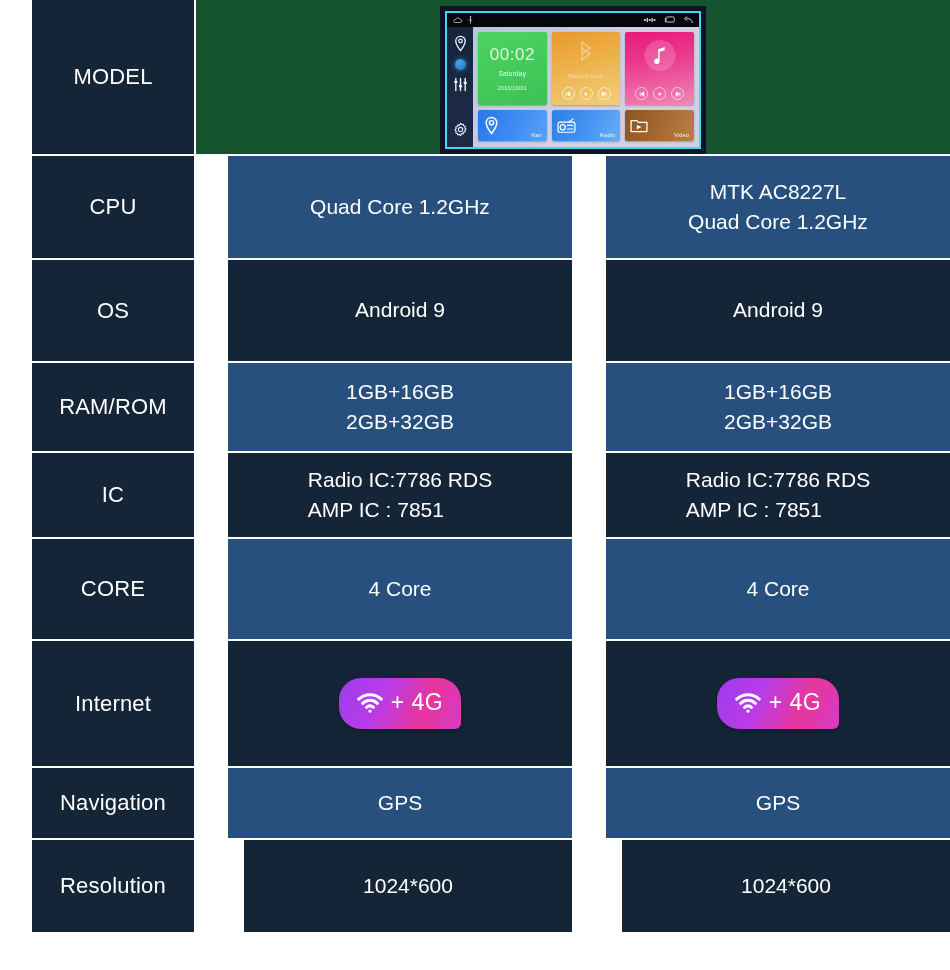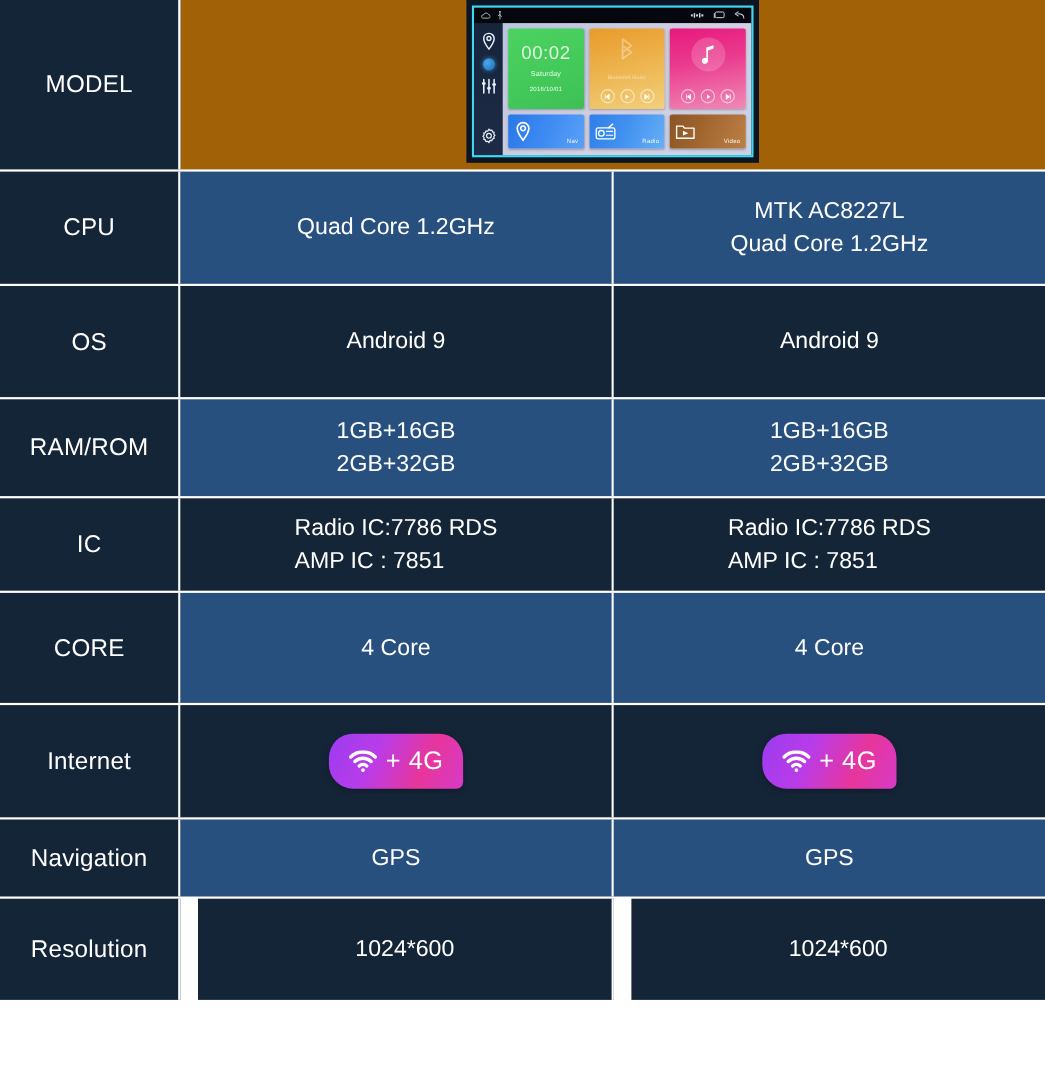--- a/index.html
+++ b/index.html
@@ -34,20 +34,21 @@
 
   .cell {
     box-sizing: border-box;
     display: flex;
     align-items: center;
     justify-content: center;
     color: #ffffff;
     text-align: center;
     overflow: hidden;
     position: relative;
+    margin-left: 32px;
   }
 
   .cell-label {
     width: 164px;
     flex: 0 0 164px;
     background: #152538;
     border-right: 2px solid #ffffff;
     font-size: 22px;
     letter-spacing: 0.2px;
   }
@@ -59,23 +60,23 @@
     line-height: 1.45;
   }
   .cell-val.first { border-right: 2px solid #ffffff; }
 
   .row-alt .cell-val { background: #28507f; }
 
   
   .row-model { height: 156px; }
   .model-media {
     flex: 1 1 0;
-    background: #a16207;
-    display: flex;
-    align-items: flex-start;
+    background: #14532d;
+    display: flex;
+    align-items: flex-end;
     justify-content: center;
     box-sizing: border-box;
   }
 
   
   .stereo {
     position: relative;
     width: 266px;
     height: 148px;
     background: #0c1524;
@@ -457,21 +458,21 @@
       </div>
     </div>
   </div>
 
   <div class="spec-row row-alt" style="height:102px">
     <div class="cell cell-label">CORE</div>
     <div class="cell cell-val first">4 Core</div>
     <div class="cell cell-val">4 Core</div>
   </div>
 
-  <div class="spec-row" style="height:104px">
+  <div class="spec-row" style="height:127px">
     <div class="cell cell-label">Internet</div>
     <div class="cell cell-val first">
       <span class="net-badge">
         <span class="wifi-wrap">
           <svg width="26" height="20" viewBox="0 0 26 20">
             <path d="M1.8 6.2C4.8 3.3 8.7 1.7 13 1.7s8.2 1.6 11.2 4.5" fill="none" stroke="#ffffff" stroke-width="3.1" stroke-linecap="round"></path>
             <path d="M5.6 10.3C7.6 8.4 10.2 7.3 13 7.3s5.4 1.1 7.4 3" fill="none" stroke="#ffffff" stroke-width="3.1" stroke-linecap="round"></path>
             <path d="M9.5 14.3c1-.9 2.2-1.4 3.5-1.4s2.5.5 3.5 1.4" fill="none" stroke="#ffffff" stroke-width="3.1" stroke-linecap="round"></path>
             <circle cx="13" cy="18.1" r="1.7" fill="#ffffff"></circle>
           </svg>

